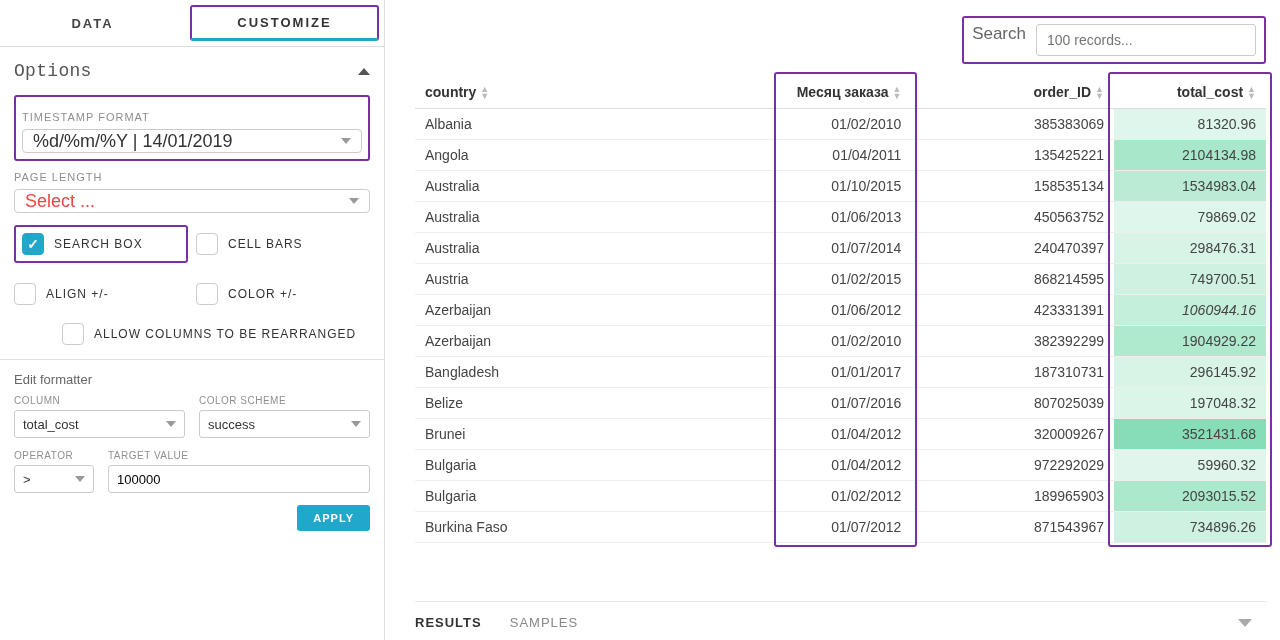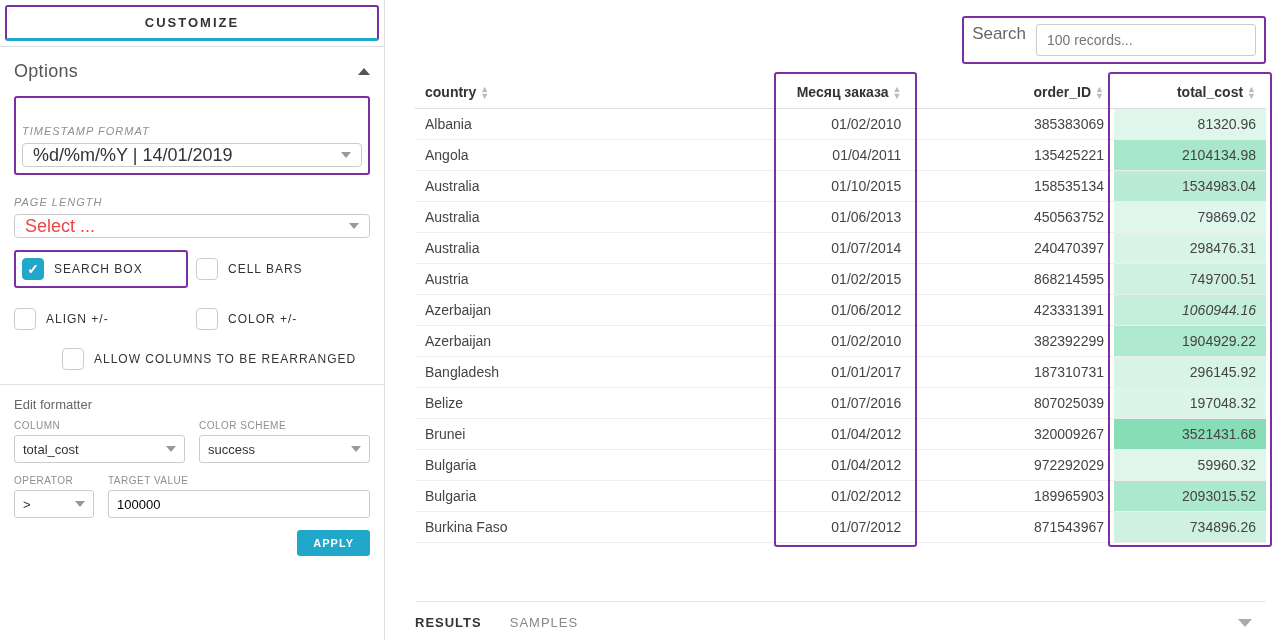--- a/index.html
+++ b/index.html
@@ -4,23 +4,23 @@
 <style>
 * { box-sizing: border-box; margin: 0; padding: 0; }
 body { font-family: -apple-system, "Helvetica Neue", Arial, sans-serif; font-size: 14px; color: #333; background: #fff; width: 1280px; height: 640px; overflow: hidden; }
 .layout { display: flex; height: 100%; }
 .sidebar { width: 385px; border-right: 1px solid #e0e0e0; display: flex; flex-direction: column; }
 .tabs { display: flex; border-bottom: 1px solid #ddd; height: 47px; align-items: stretch; }
 .tab { flex: 1; display: flex; align-items: center; justify-content: center; font-weight: 600; letter-spacing: 2px; font-size: 13px; color: #444; cursor: pointer; }
 .tab.active { border-bottom: 3px solid #20a7c9; color: #333; }
 .hl-tab { border: 2px solid #7b2fa4; border-radius: 3px; margin: 5px; }
 .section { padding: 14px 14px 0 14px; }
-.sec-title { font-size: 18px; color: #555; display: flex; justify-content: space-between; align-items: center; letter-spacing: .3px; margin-bottom: 14px; }
+.sec-title { font-size: 18px; color: #555; display: flex; justify-content: space-between; align-items: center; letter-spacing: .3px; margin-bottom: 14px; font-family: Liberation Mono, monospace; }
 .chev { width:0;height:0;border-left:6px solid transparent;border-right:6px solid transparent;border-bottom:7px solid #555; }
-.field-label { font-size: 11px; letter-spacing: 1px; color: #8f8f8f; margin-bottom: 6px; margin-top: 21px; font-style: italic;}
+.field-label { font-size: 11px; letter-spacing: 1px; color: #8f8f8f; margin-bottom: 6px; margin-top: 8px;}
 .select { width: 100%; height: 38px; border: 1px solid #ccc; border-radius: 4px; display: flex; align-items: center; justify-content: space-between; padding: 0 10px; color:#333;}
 .select.big { height: 24px; }
 .select .placeholder { color: #ef4444; font-size: 18px; }
 .select .val { font-size: 18px; }
 .chev-d { display:inline-block; width:0;height:0;border-left:5px solid transparent;border-right:5px solid transparent;border-top:6px solid #999; }
 .hl { border: 2px solid #7b2fa4; border-radius: 3px; padding: 6px; margin: 2px 0; }
 .checks { display: grid; grid-template-columns: 1fr 1fr; row-gap: 18px; column-gap: 8px; margin-top: 10px; }
 .check { display: flex; align-items: center; gap: 10px; }
 .cb { width: 22px; height: 22px; border: 1px solid #ccc; border-radius: 4px; display:flex; align-items:center; justify-content:center; background:#fff; }
 .cb.checked { background: #20a7c9; border-color:#20a7c9; }
@@ -60,20 +60,21 @@
 .btab-chev { margin-left:auto; margin-right:14px; }
 .chev-dd { display:inline-block; width:0;height:0;border-left:7px solid transparent;border-right:7px solid transparent;border-top:8px solid #aaa; }
 </style>
 </head>
 <body>
 
 <div class="layout">
 
   <div class="sidebar">
     <div class="tabs">
+      <div class="tab">DATA</div>
       <div class="tab active hl-tab">CUSTOMIZE</div>
     </div>
 
     <div class="section">
       <div class="sec-title">
         <span>Options</span>
         <span class="chev"></span>
       </div>
 
       <div class="hl">

